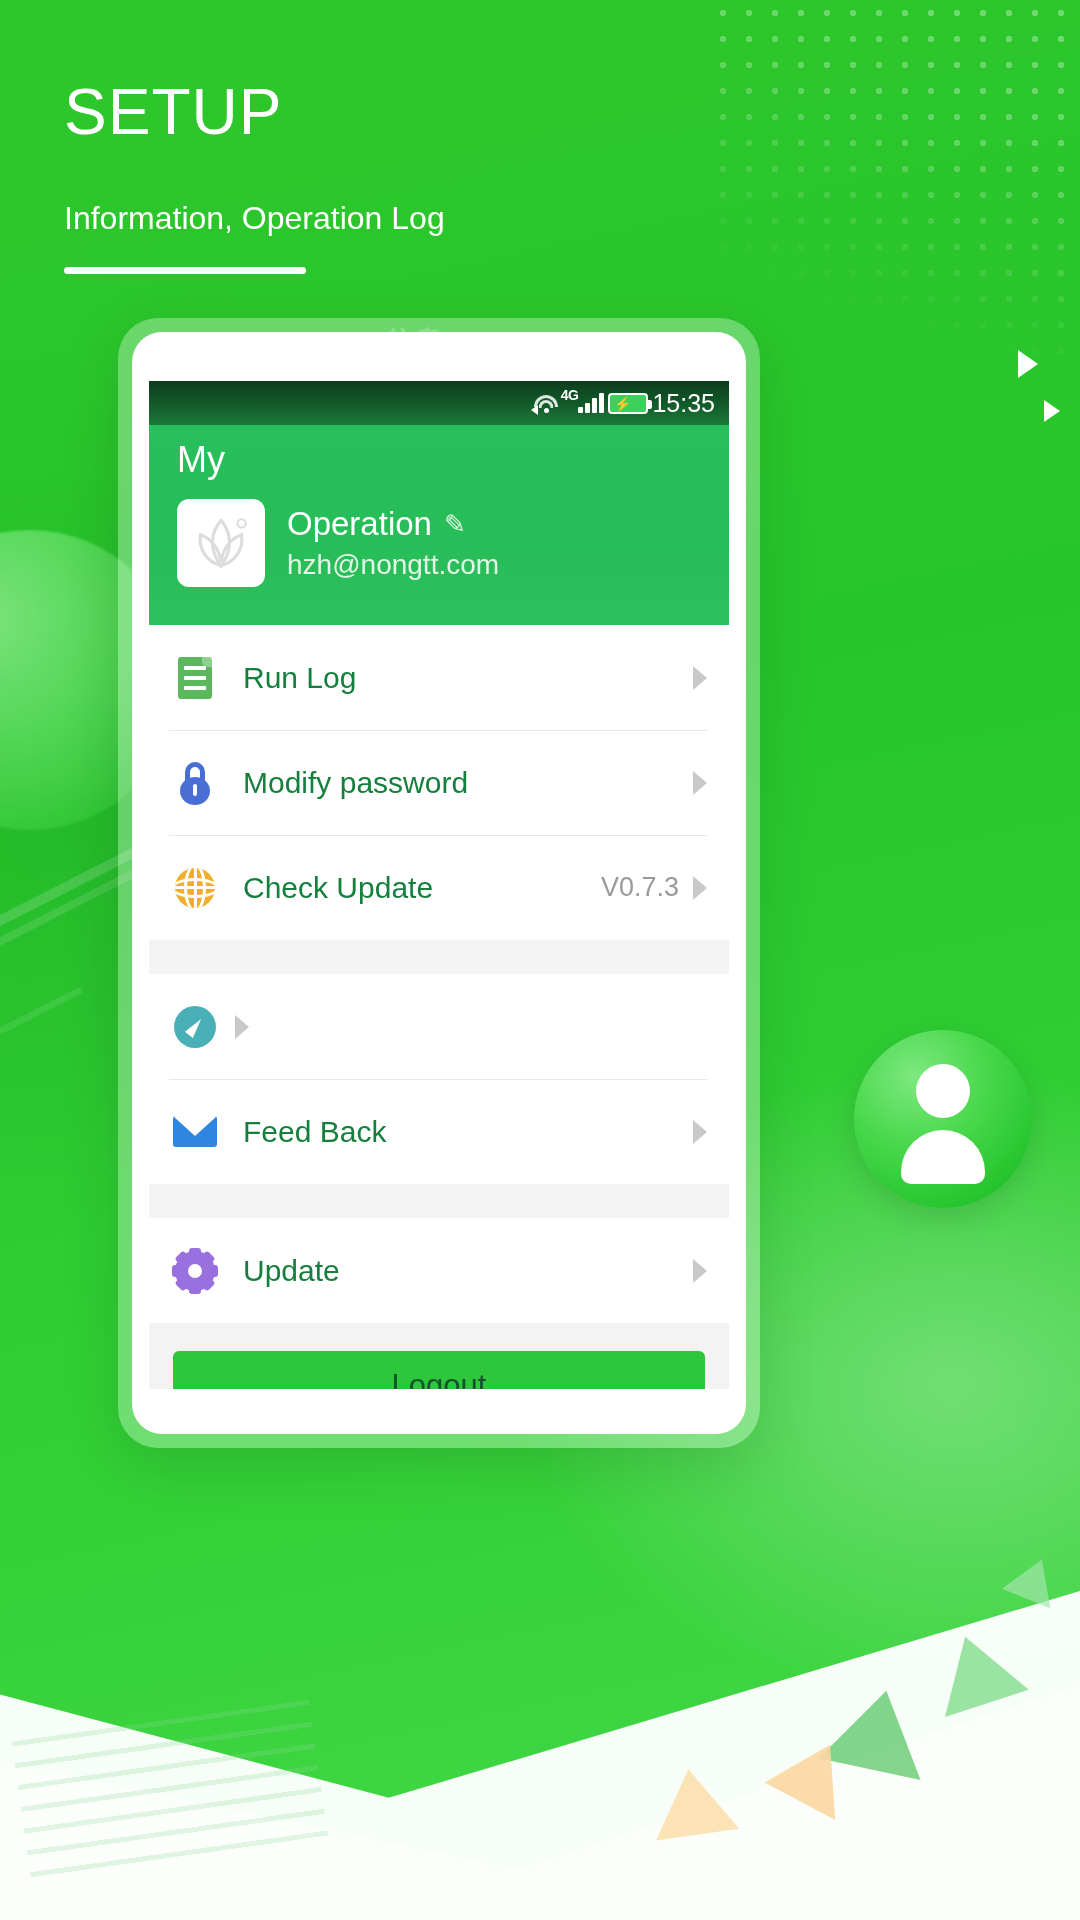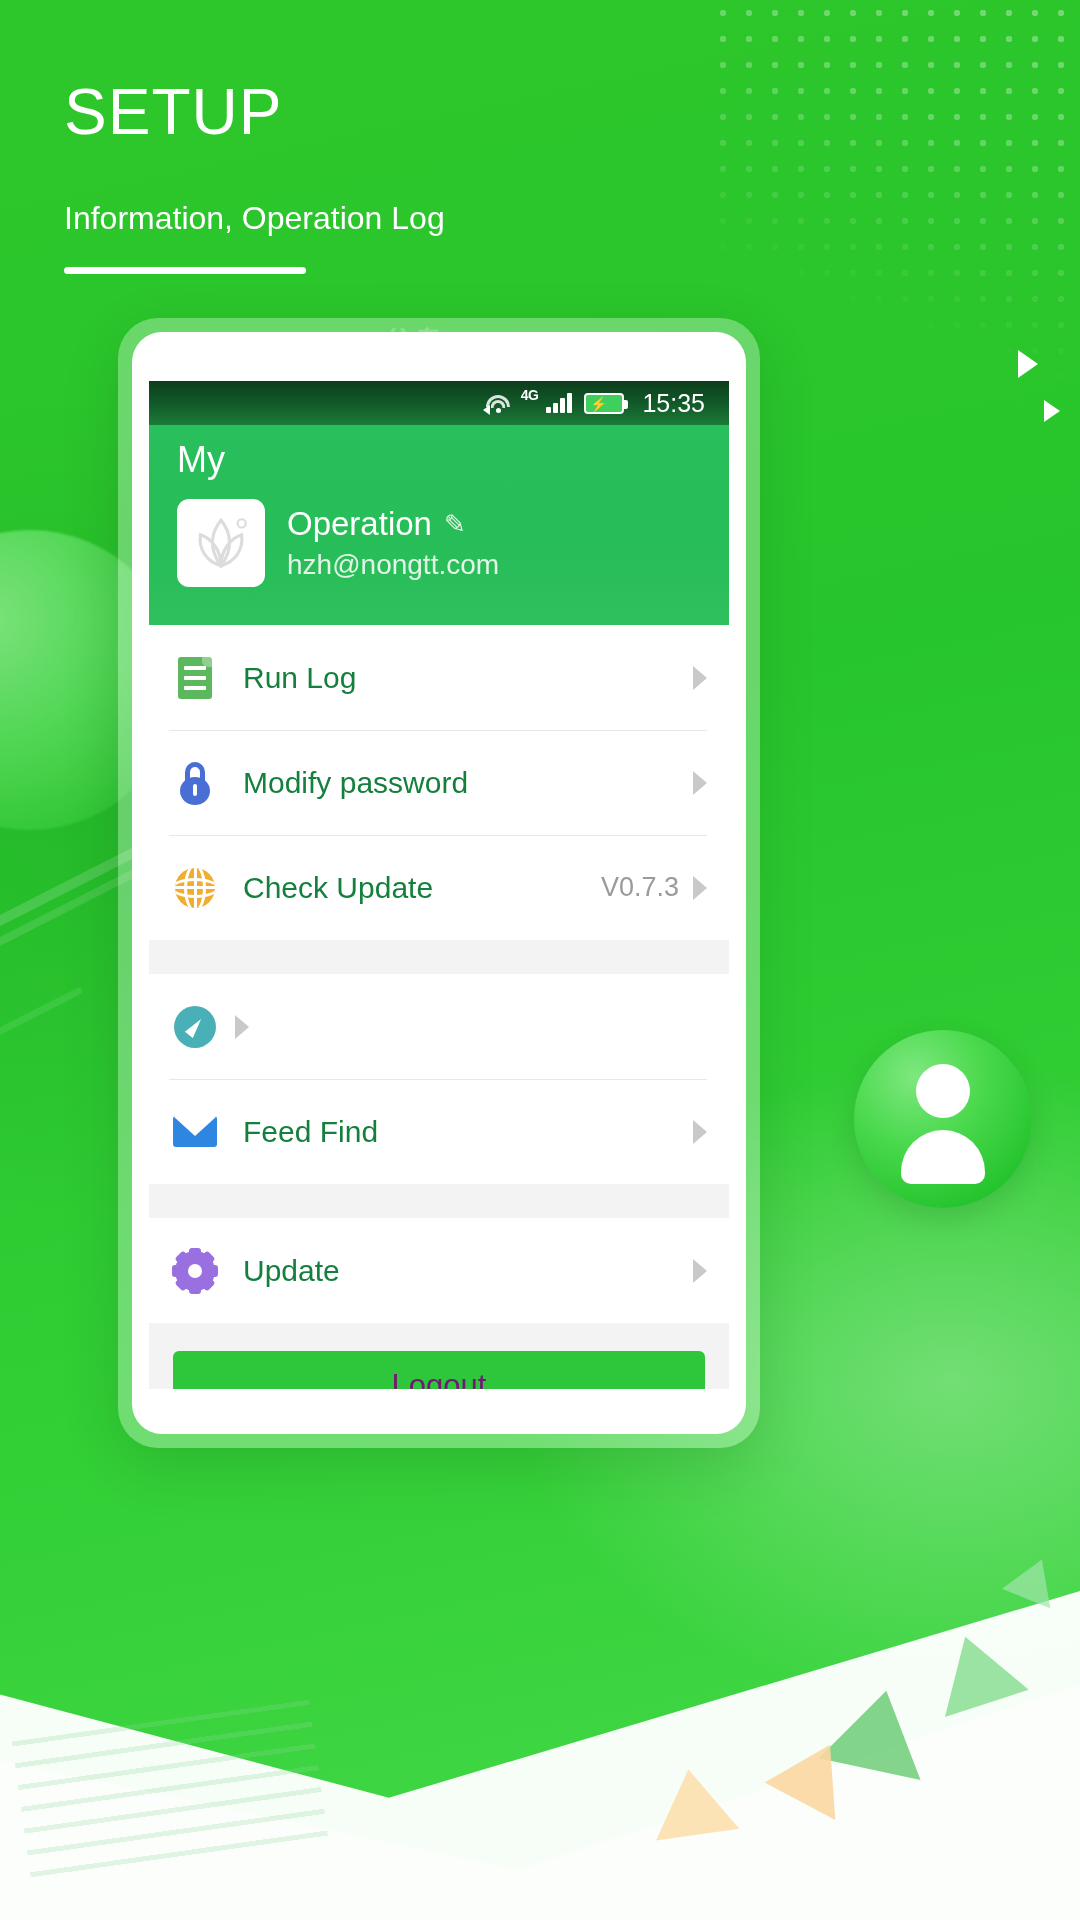--- a/index.html
+++ b/index.html
@@ -99,41 +99,41 @@
     display: flex; flex-direction: column;
   }
   .screen { position: absolute; left: 17px; top: 49px; width: 580px; height: 1008px;
             background: #ffffff; display: flex; flex-direction: column; overflow: hidden; }
 
   
   .statusbar {
     height: 44px; flex: 0 0 44px;
     background: linear-gradient(to bottom, #0c3d1c 0%, #125c2a 55%, #1c7a38 100%);
     display: flex; align-items: center; justify-content: flex-end;
-    padding-right: 24px; gap: 8px; color: #ffffff;
+    padding-right: 14px; color: #ffffff;
   }
   .sb-wifi { position: relative; width: 30px; height: 22px; }
   .sb-wifi .w { position: absolute; border: 3px solid rgba(255,255,255,0.85); border-bottom: none;
                 border-radius: 50% 50% 0 0 / 100% 100% 0 0; left: 50%; transform: translateX(-50%); }
   .sb-wifi .w1 { width: 24px; height: 12px; top: 3px; }
   .sb-wifi .w2 { width: 15px; height: 8px;  top: 8px; }
   .sb-wifi .dot { position: absolute; width: 5px; height: 5px; background: #fff; border-radius: 50%; left: 13px; top: 16px; }
   .sb-wifi .tri-l { position: absolute; left: 0; top: 13px; width: 0; height: 0;
                     border-top: 5px solid transparent; border-bottom: 5px solid transparent; border-right: 7px solid #fff; }
   .sb-4g { font-size: 14px; font-weight: 700; align-self: flex-start; margin-top: 6px; letter-spacing: -.5px;}
   .sb-bars { display: flex; align-items: flex-end; gap: 2px; height: 20px; }
   .sb-bars i { display: block; width: 5px; background: #fff; border-radius: 1px; }
   .sb-bars i:nth-child(1) { height: 6px; }
   .sb-bars i:nth-child(2) { height: 10px; }
   .sb-bars i:nth-child(3) { height: 15px; }
   .sb-bars i:nth-child(4) { height: 20px; }
   .sb-batt { position: relative; width: 40px; height: 21px; border: 2px solid #fff; border-radius: 4px; background: #3ecf5d; margin-left: 4px; }
   .sb-batt::after { content: ""; position: absolute; right: -6px; top: 5px; width: 4px; height: 9px; background: #fff; border-radius: 0 2px 2px 0; }
   .sb-batt .bolt { position: absolute; left: 4px; top: 1px; font-size: 14px; color: #0c3d1c; line-height: 17px; }
-  .sb-time { font-size: 25px; font-weight: 400; margin-left: 10px; }
+  .sb-time { font-size: 25px; font-weight: 400; margin-left: 4px; }
 
   
   .app-header {
     flex: 0 0 200px;
     background: linear-gradient(to bottom, #28bf5c 0%, #27bd58 60%, #2ec05e 100%);
     padding: 14px 28px 0 28px; position: relative;
   }
   .app-header .my { color: #ffffff; font-size: 36px; font-weight: 400; }
   .profile { display: flex; align-items: center; margin-top: 18px; }
   .avatar {
@@ -183,21 +183,21 @@
   .ic-mail { width: 44px; height: 31px; background: #2f86e0; border-radius: 3px; position: relative; overflow: hidden; }
   .ic-mail::after { content:""; position: absolute; left: 0; top: 0; border-left: 22px solid transparent; border-right: 22px solid transparent; border-top: 20px solid #ffffff; }
   .ic-gear { position: relative; width: 40px; height: 40px; }
   .ic-gear .g { position: absolute; inset: 0; border-radius: 50%; background: #9a6fe0; }
   .ic-gear .t { position: absolute; left: 50%; top: 50%; width: 12px; height: 46px; margin: -23px 0 0 -6px; background: #9a6fe0; border-radius: 3px; }
   .ic-gear .hole { position: absolute; left: 50%; top: 50%; width: 14px; height: 14px; margin: -7px 0 0 -7px; background: #ffffff; border-radius: 50%; z-index: 3; }
 
   
   .logout-area { background: #f3f3f3; padding: 28px 24px 34px 24px; }
   .logout-btn {
-    width: 100%; height: 70px; background: #2ec63a; color: #701a75; border: none;
+    width: 100%; height: 70px; background: #2ec63a; color: #14532d; border: none;
     border-radius: 6px; font-size: 31px; font-family: inherit; cursor: pointer;
   }
 
   
   .user-badge {
     position: absolute; right: 48px; top: 1030px; width: 178px; height: 178px; border-radius: 50%;
     background: radial-gradient(circle at 34% 26%, #7ee87f 0%, #4bd94e 38%, #23c32c 80%, #18b524 100%);
     z-index: 9; display: flex; align-items: flex-end; justify-content: center;
     box-shadow: 0 10px 30px rgba(0,0,0,0.12);
   }
@@ -330,21 +330,21 @@
             <div class="ico">
                 <div class="ic-compass"></div>
               </div>
             <div class="value"></div>
             <div class="chev"></div>
           </div>
           <div class="row">
             <div class="ico">
                 <div class="ic-mail"></div>
               </div>
-            <div class="label">Feed Find</div>
+            <div class="label">Feed Back</div>
             <div class="value"></div>
             <div class="chev"></div>
           </div>
         </div>
 
         <div class="gap"></div>
 
         <div class="group">
           <div class="row">
             <div class="ico">

